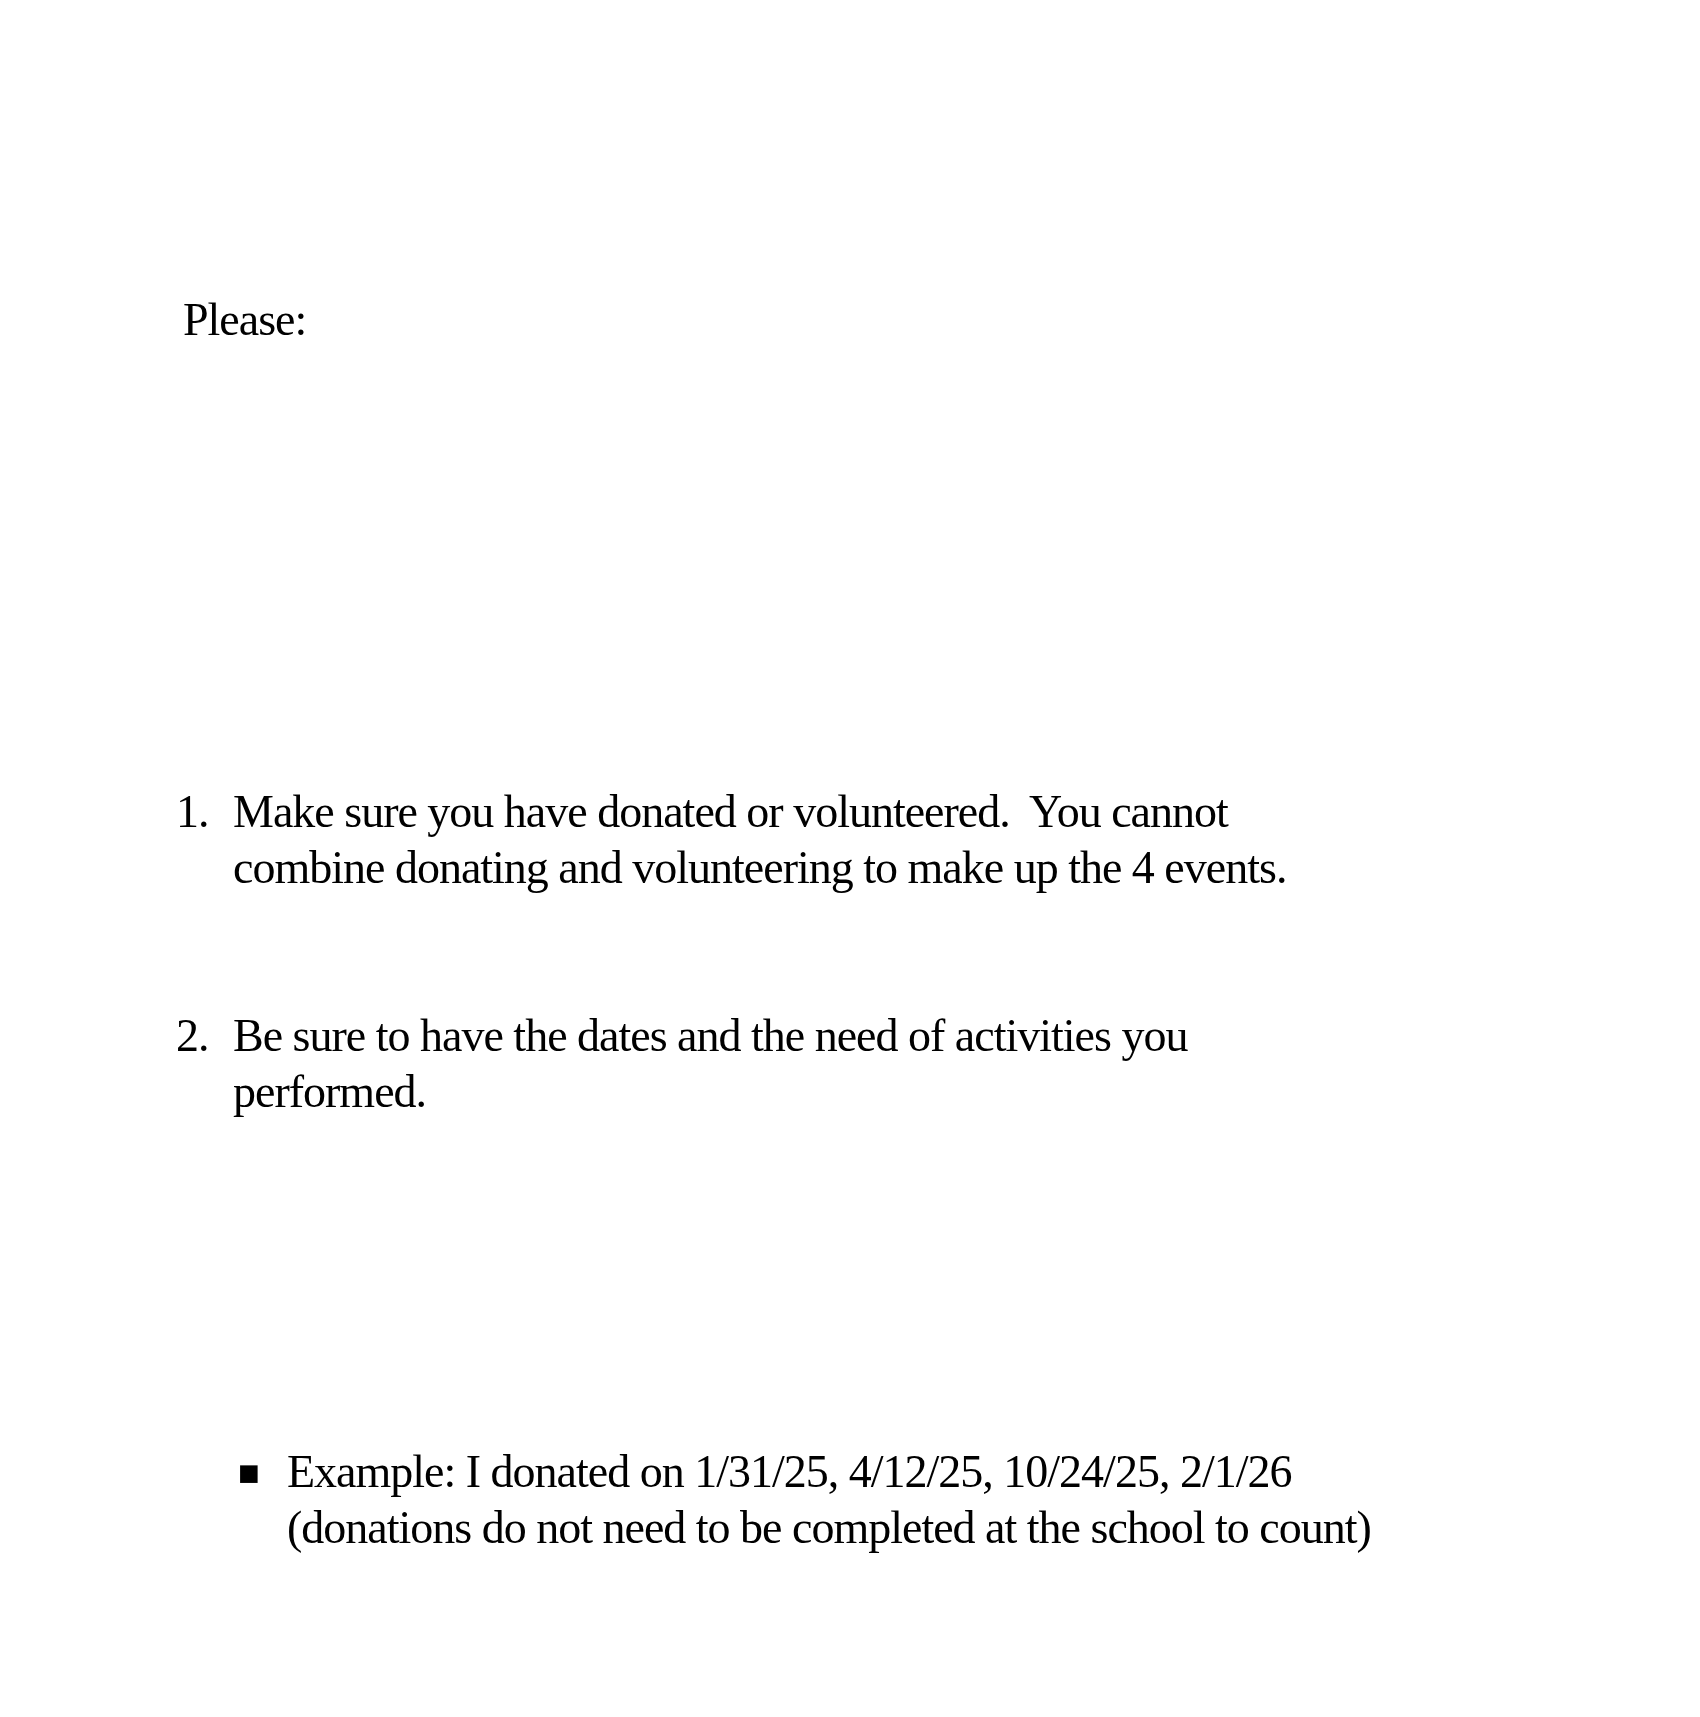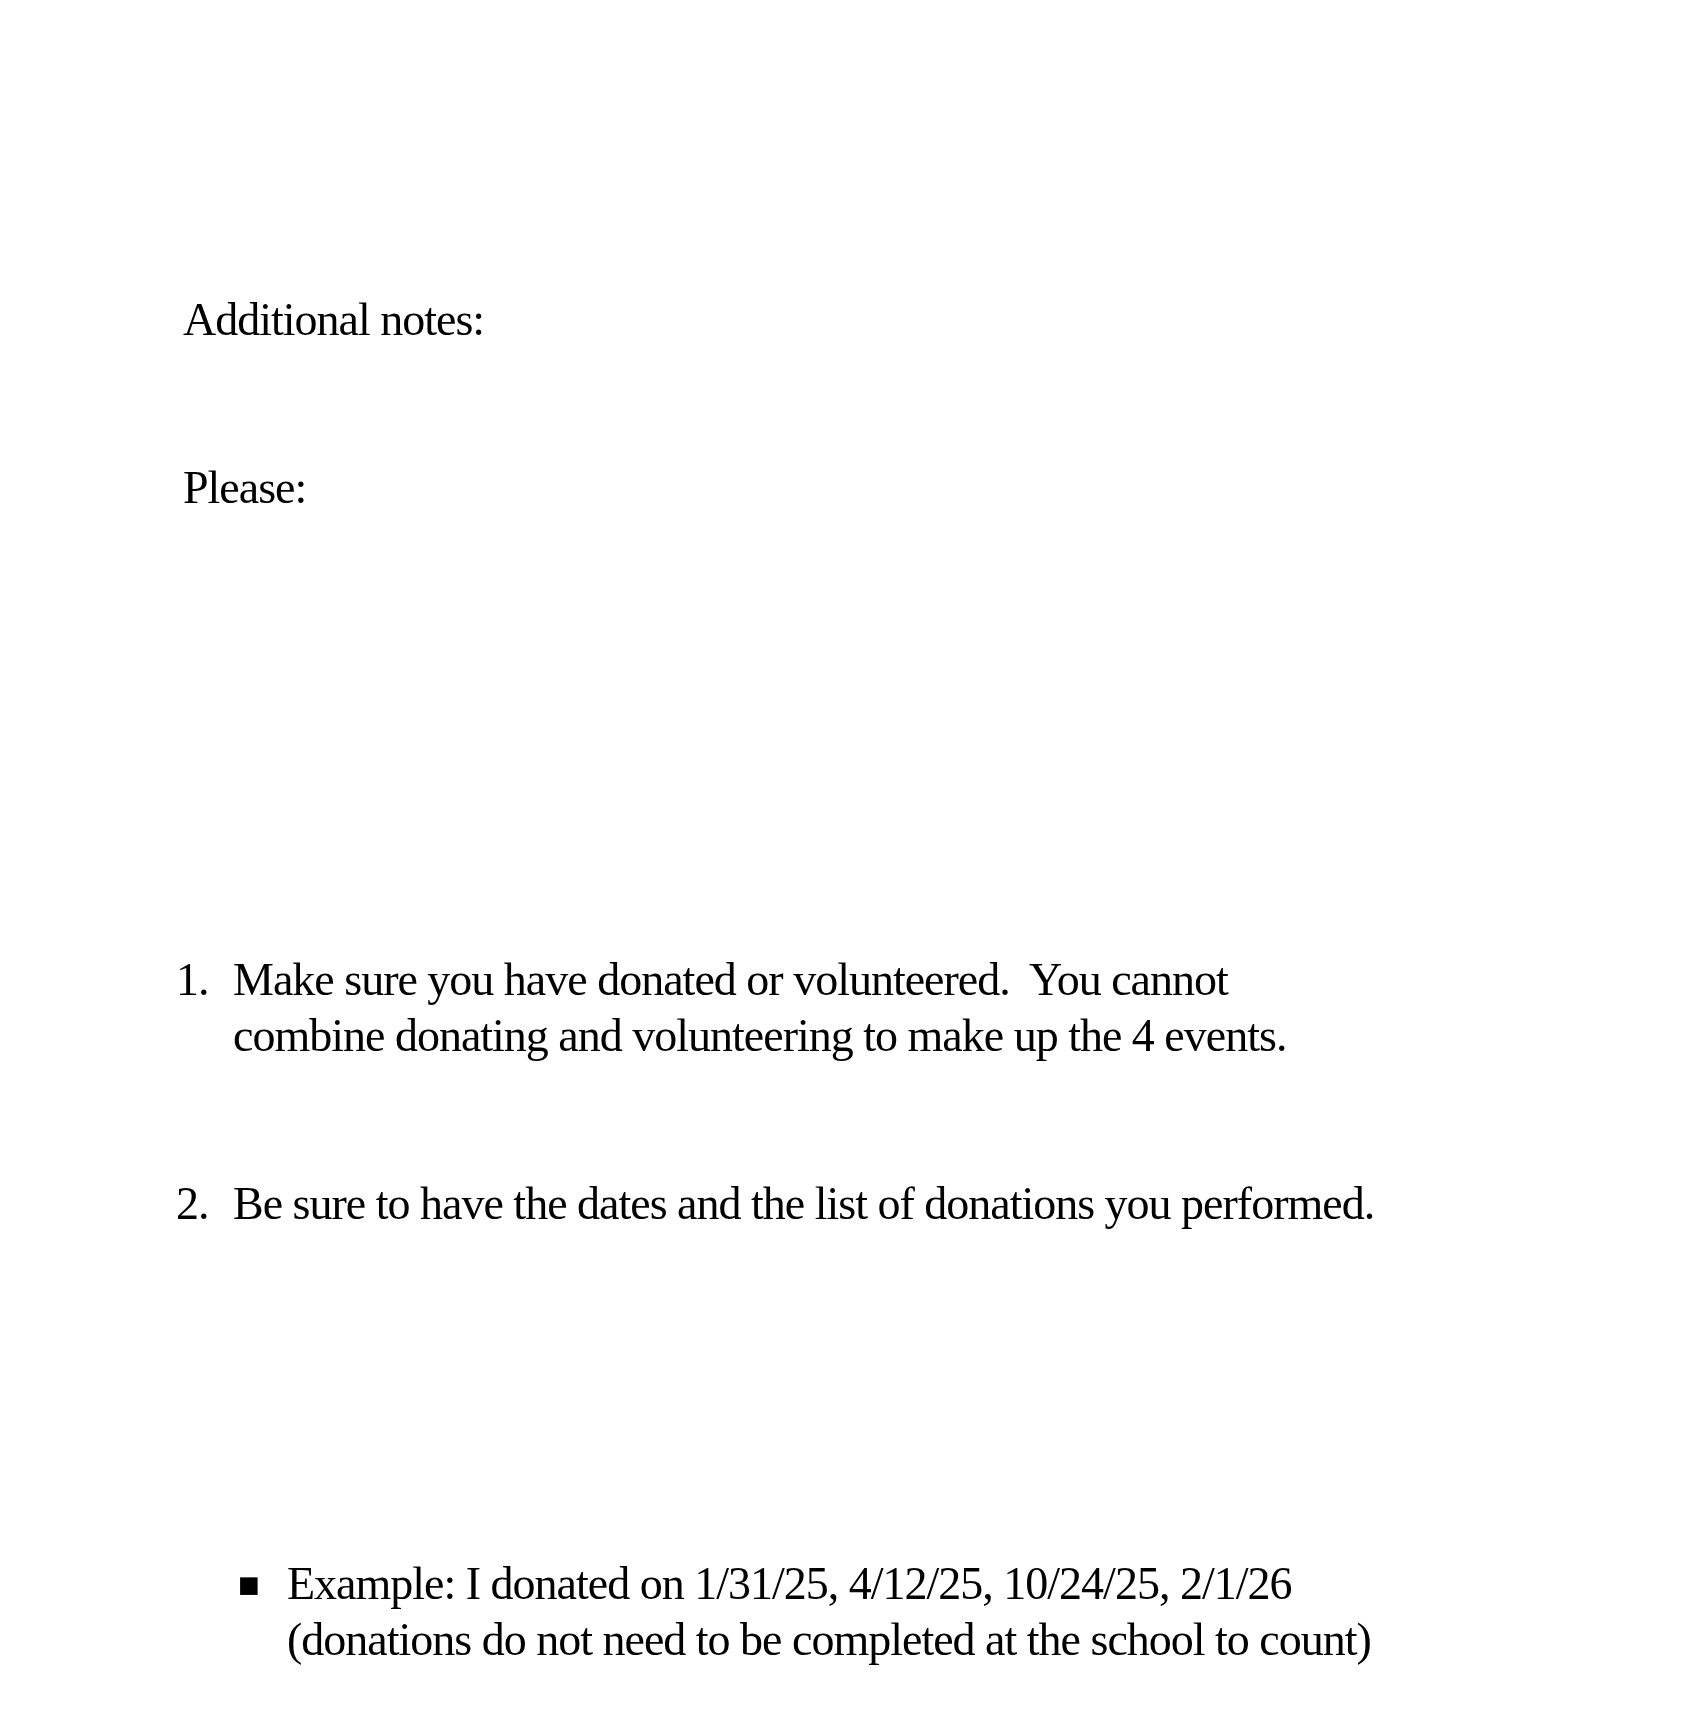--- a/index.html
+++ b/index.html
@@ -34,32 +34,31 @@
     letter-spacing:0;
   }
   .sq{font-size:23px;}
 </style>
 </head>
 <body>
 
 <div class="page">
 
   <div class="intro">
-    <div>Additional notes:</div>
     <div>Please:</div>
   </div>
 
   <div class="ol-group">
     <div class="olrow">
       <span class="num">1.</span>
       <div class="oltext">Make sure you have donated or volunteered.  You cannot combine donating and volunteering to make up the 4 events.</div>
     </div>
     <div class="olrow">
       <span class="num">2.</span>
-      <div class="oltext">Be sure to have the dates and the list of donations you performed.</div>
+      <div class="oltext">Be sure to have the dates and the need of activities you performed.</div>
     </div>
   </div>
 
   <div class="ulrow ex1">
     <span class="marker sq exmark">■</span>
     <div class="extext">Example: I donated on 1/31/25, 4/12/25, 10/24/25, 2/1/26 (donations do not need to be completed at the school to count)</div>
   </div>
 
   
 

